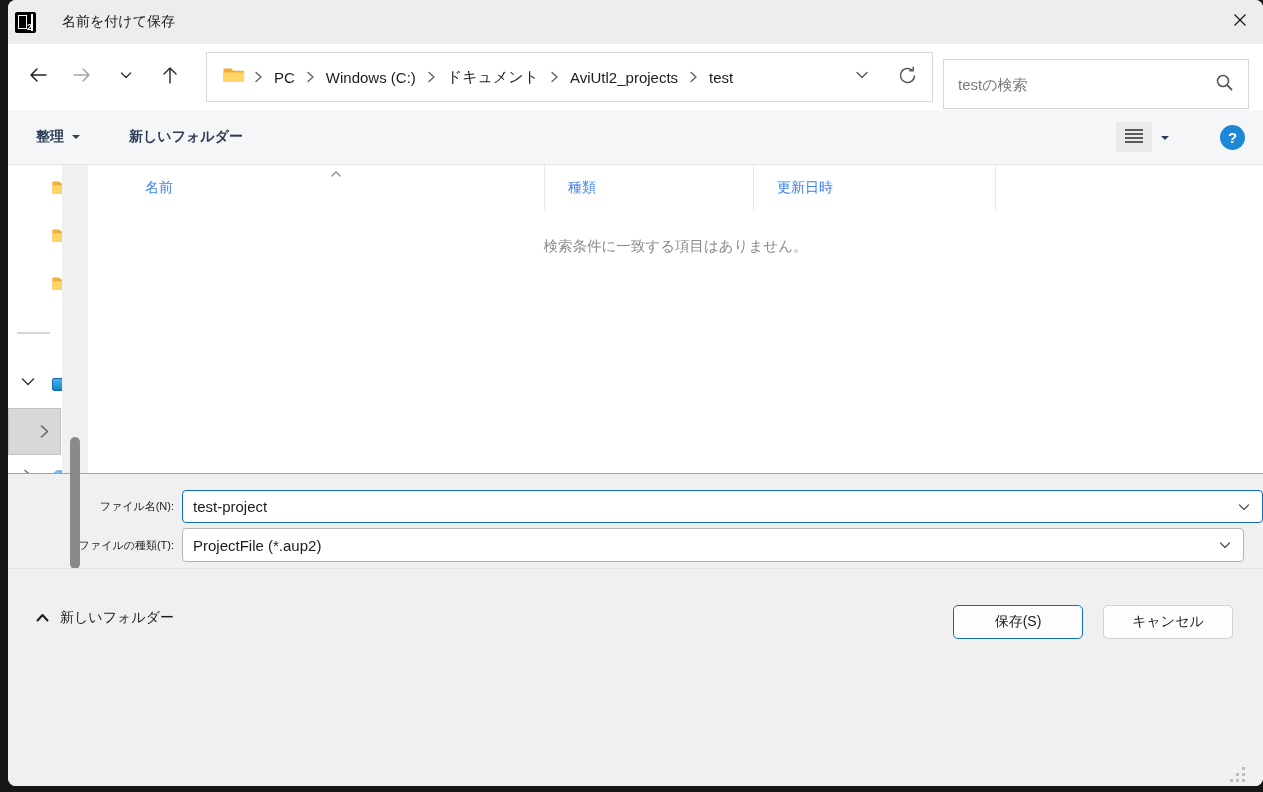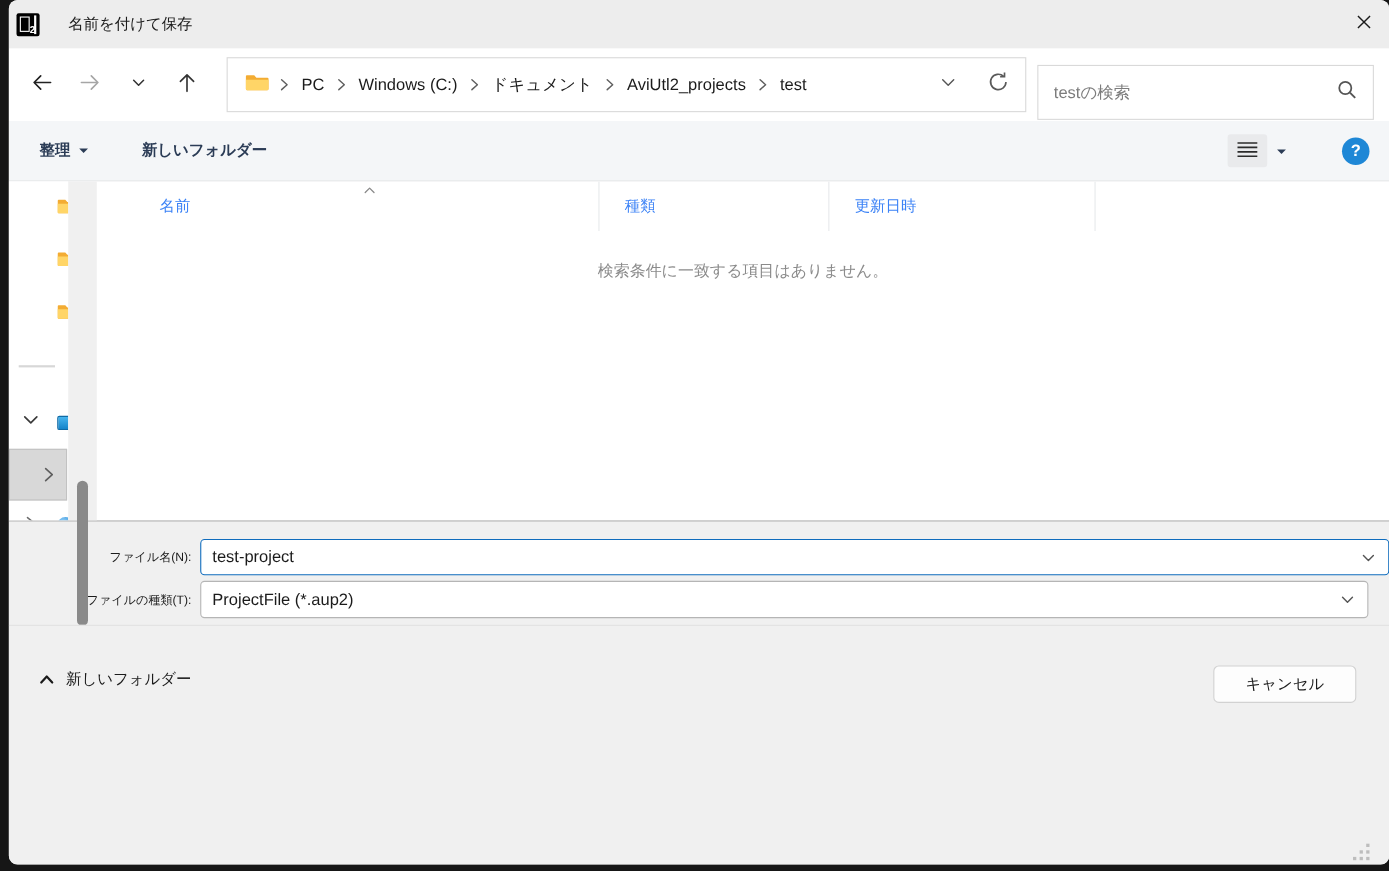--- a/index.html
+++ b/index.html
@@ -327,18 +327,19 @@
   <div class="bottombar">
     <div class="hide-folders">
       <span>
         <svg width="15" height="11" viewBox="0 0 15 11">
             <path d="M2.5 8.5 L7.5 3 l5 5.5" stroke="#1b1b1b" stroke-width="2" fill="none" stroke-linecap="round" stroke-linejoin="round"></path>
           </svg>
       </span>
       <span>新しいフォルダー</span>
     </div>
     <div class="btn-row">
+      <div class="btn btn-save" style="border-color: rgb(15, 108, 189);">保存(S)</div>
       <div class="btn btn-cancel">キャンセル</div>
     </div>
     <div class="resize-grip"></div>
   </div>
 
 </div>
 
 </body></html>

